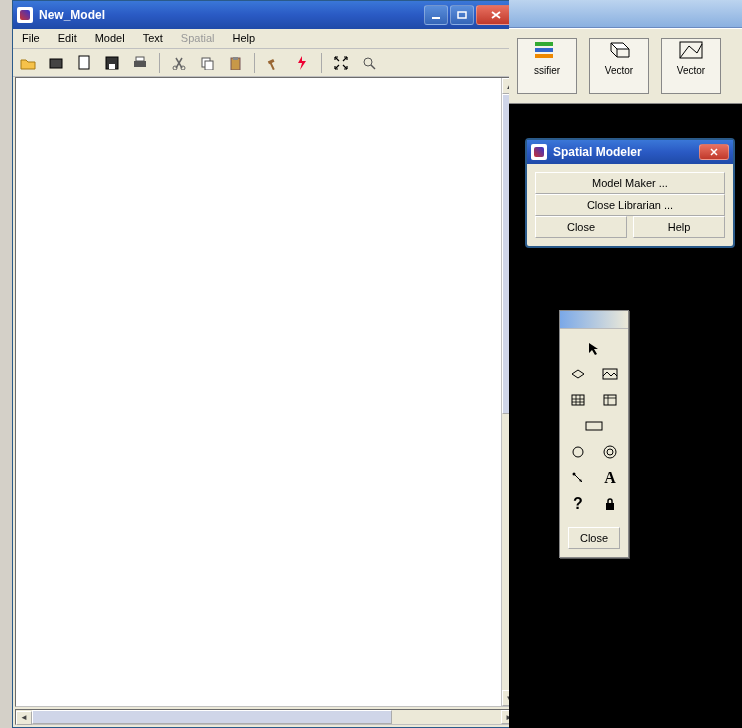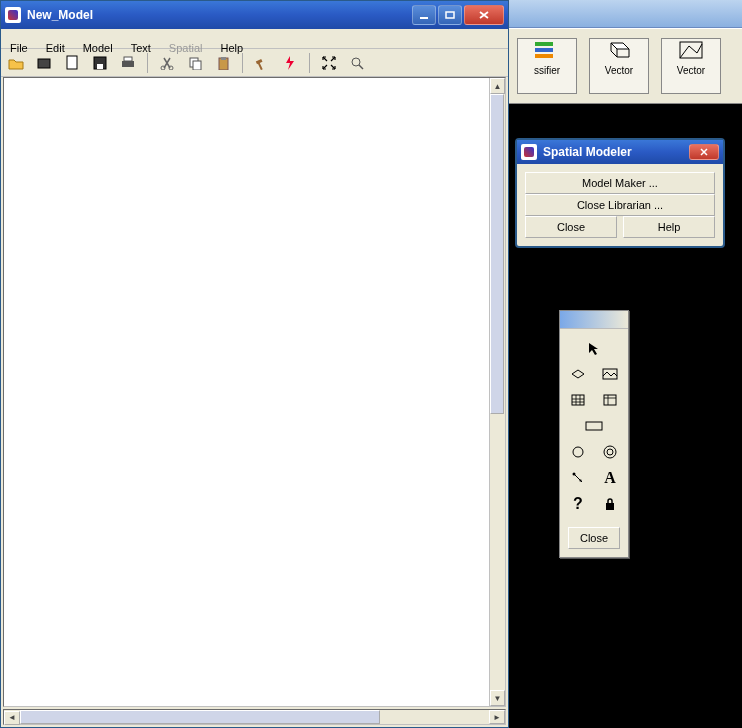--- a/index.html
+++ b/index.html
@@ -8,21 +8,21 @@
   font-size: 11px;
   width: 742px; height: 728px;
   overflow: hidden;
   background: #d4d0c8;
   position: relative;
 }
 
 
 .main-window {
   position: absolute;
-  left: 0; top: 0;
+  left: 12px; top: 0;
   width: 509px; height: 728px;
   background: #ece9d8;
   border: 1px solid #2a5a8a;
 }
 .titlebar {
   height: 28px;
   background: linear-gradient(to bottom, #3a77d8 0%, #2a5ac4 50%, #1f4aa8 100%);
   display: flex;
   align-items: center;
   padding: 0 4px;
@@ -54,21 +54,21 @@
 .winbtn.max { background: linear-gradient(#5a8edb,#3566b8); }
 .winbtn.close { background: linear-gradient(#e87060,#c0392b); width: 40px; }
 
 .menubar {
   height: 20px;
   background: #ece9d8;
   display: flex;
   border-bottom: 1px solid #c0c0c0;
 }
 .menuitem {
-  padding: 13px 9px;
+  padding: 3px 9px;
   cursor: default;
 }
 .menuitem.disabled { color: #999; }
 
 .toolbar {
   height: 28px;
   background: #ece9d8;
   border-bottom: 1px solid #c0c0c0;
   display: flex;
   align-items: center;
@@ -149,21 +149,21 @@
   display: flex; flex-direction: column;
   align-items: center; 
   gap: 2px;
 }
 .bigbtn .icon { width: 28px; height: 24px; }
 .bigbtn .lbl { font-size: 10px; }
 
 
 .dialog {
   position: absolute;
-  left: 6px; top: 138px;
+  left: 16px; top: 138px;
   width: 210px;
   background: #ece9d8;
   border: 2px solid #2a5a8a;
   border-radius: 4px;
 }
 .dialog .titlebar { height: 24px; }
 .dialog .winbtn.close { width: 30px; height: 16px; font-size: 10px; }
 .dialog-body { padding: 8px; display:flex;flex-direction:column;}
 .dlgbtn {
   height: 22px;

